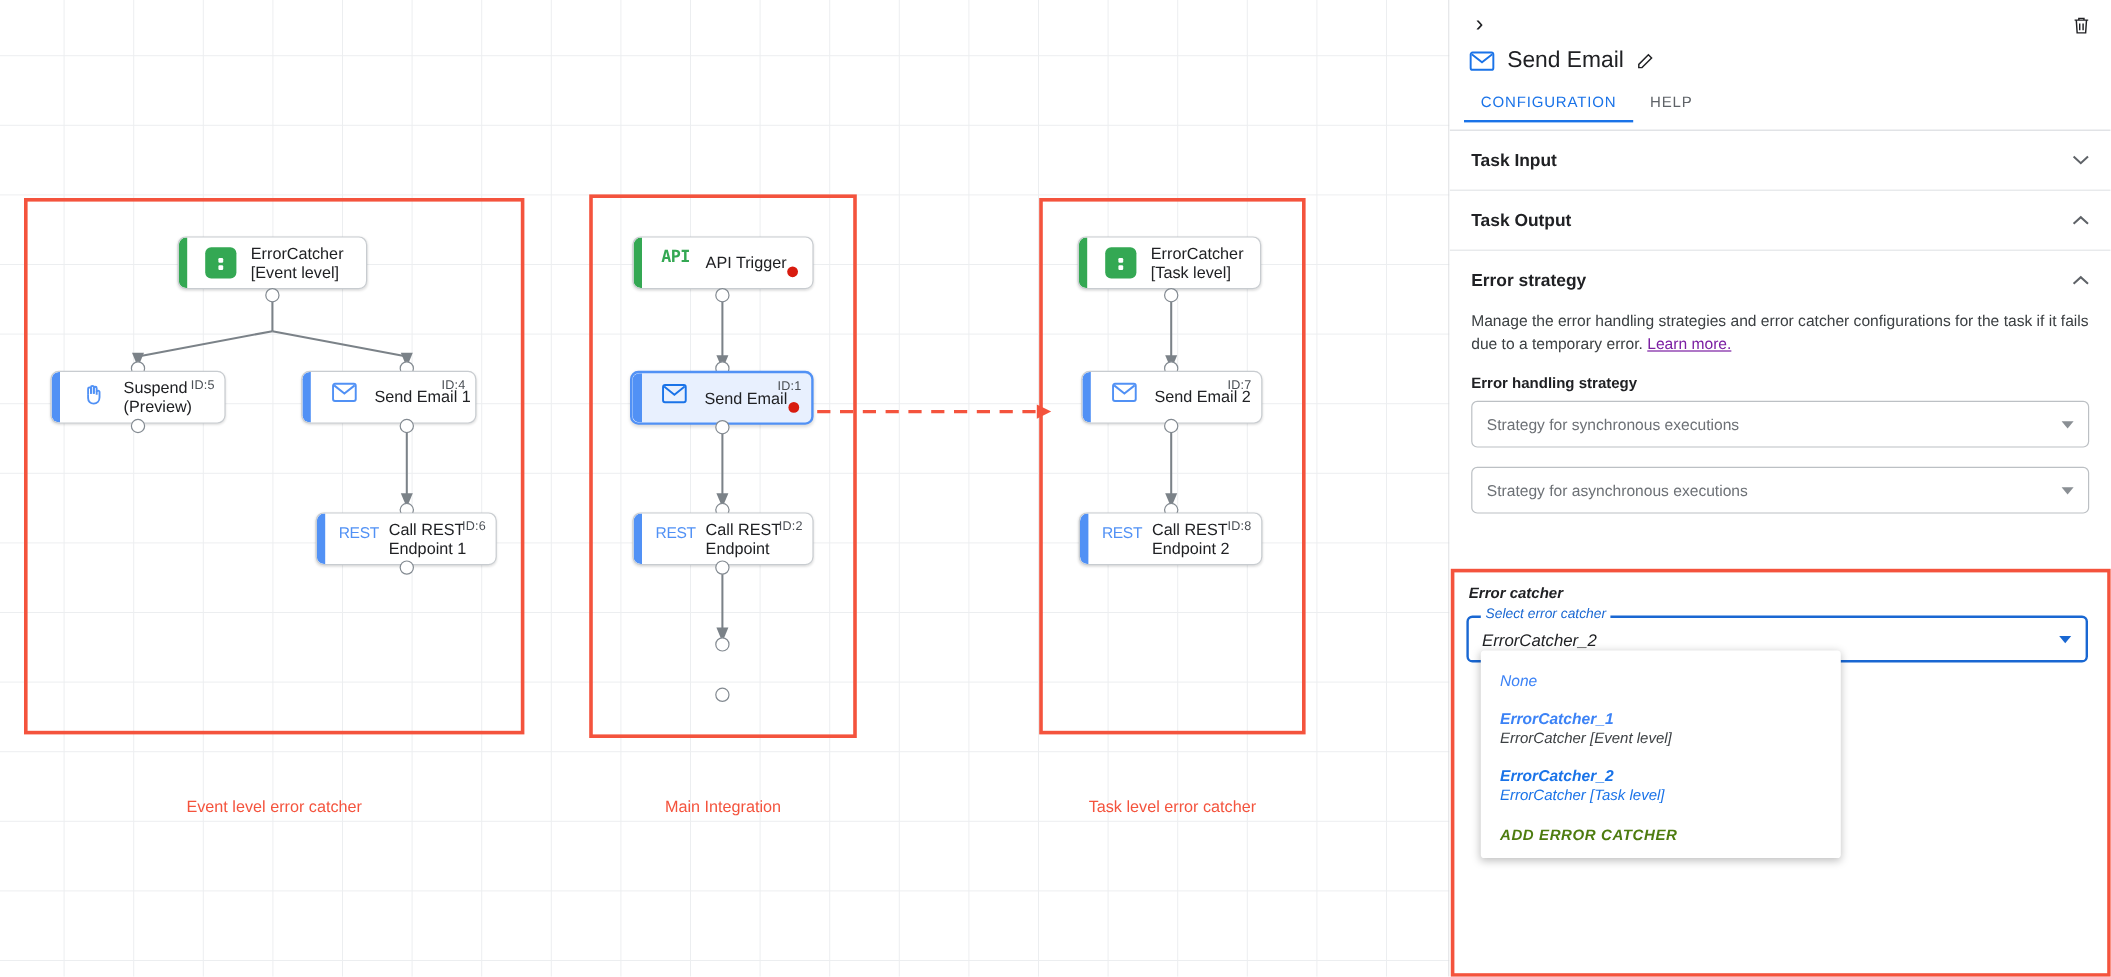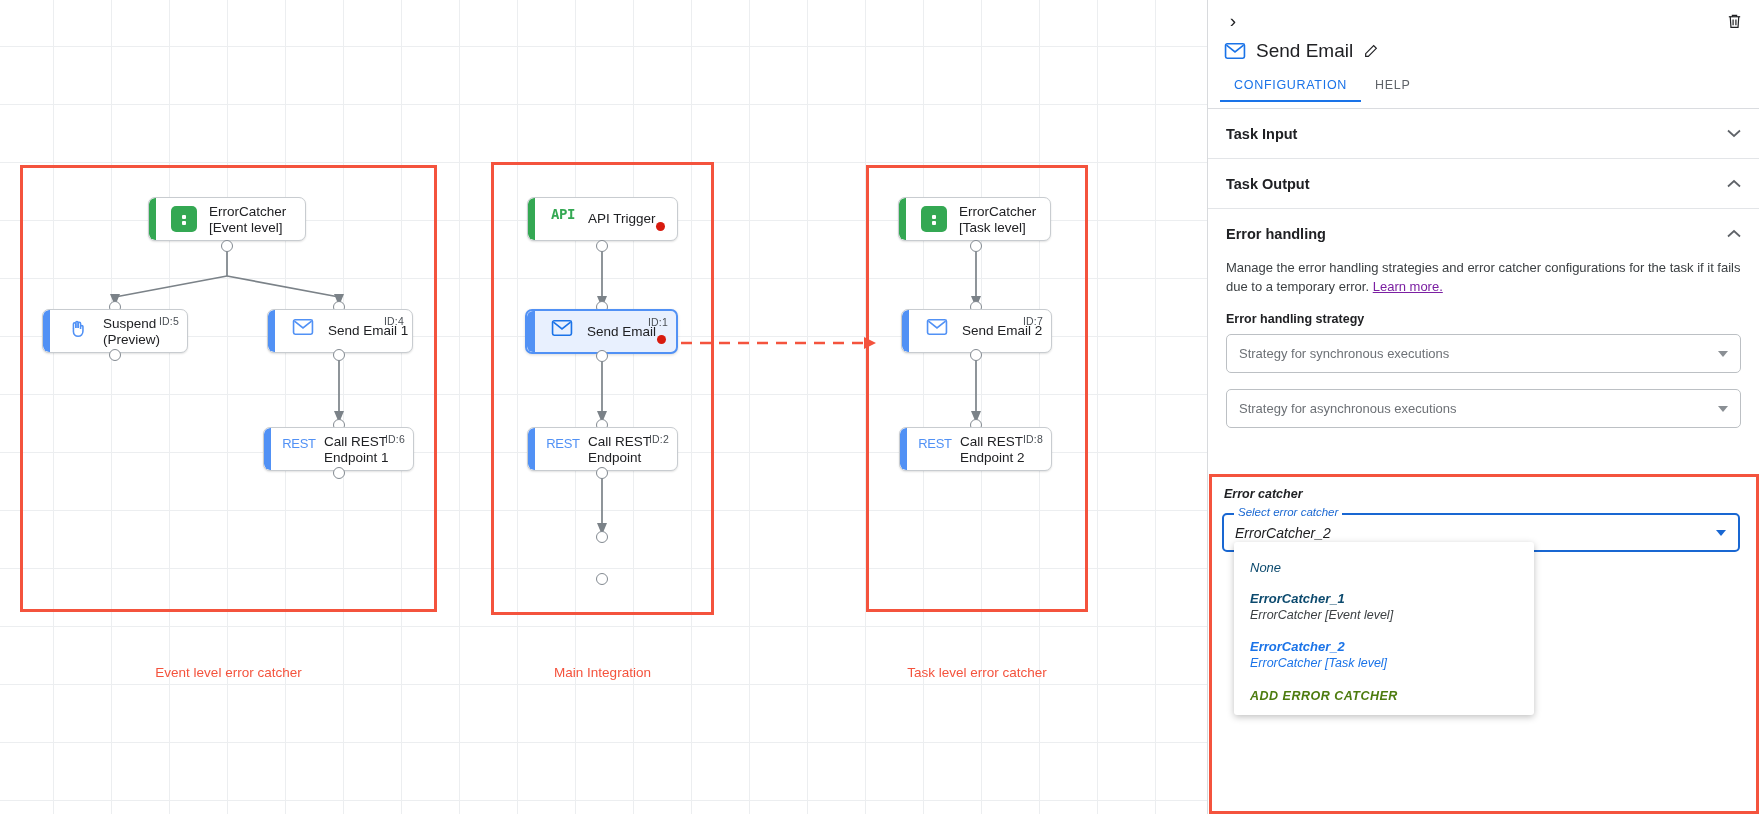--- a/index.html
+++ b/index.html
@@ -173,21 +173,21 @@
     position:absolute;right:12px;top:50%;transform:translateY(-50%);
     width:0;height:0;border-left:5px solid transparent;border-right:5px solid transparent;
     border-top:6px solid #1967d2;
   }
 
   .menu{
     position:absolute;left:22px;top:65px;width:300px;background:#fff;
     box-shadow:0 2px 7px rgba(0,0,0,.25);border-radius:3px;padding:10px 0 8px;
   }
   .menu-item{padding:7px 16px;cursor:pointer;}
-  .mi-main{font-size:13px;color:#0c4a6e;line-height:17px;}
+  .mi-main{font-size:13px;color:#3b82f6;line-height:17px;}
   .mi-main.b{font-weight:700;}
   .mi-sub{font-size:12.5px;color:#3c4043;line-height:17px;}
   .menu-item.sel .mi-main{color:#1a73e8;font-weight:700;}
   .menu-item.sel .mi-sub{color:#1a73e8;}
   .menu-action{
     padding:10px 16px 4px;font-size:12.5px;font-weight:700;letter-spacing:.5px;
     color:#4d7c0f;cursor:pointer;
   }
 </style>
 </head>
@@ -255,21 +255,21 @@
           <path d="M14.8 9.5a1.3 1.3 0 1 1 2.6 0v4.8c0 3.3-2.3 5.7-5.3 5.7-3 0-5.1-2-5.1-5.2v-3"></path>
         </svg>
       </span>
       <span class="ttl">Suspend
 (Preview)</span>
       <span class="idtag">ID:5</span>
     </div>
     <div class="socket" style="left:109px;top:349px;"></div>
 
     <div class="socket" style="left:333px;top:301px;"></div>
-    <div class="node blue" style="left:267px;top:309px;width:146px;height:44px;">
+    <div class="node blue" style="left:251px;top:309px;width:146px;height:44px;">
       <span class="stripe"></span>
       <span class="ico">
         <svg width="22" height="18" viewBox="0 0 24 20" fill="none" stroke="#5191f5" stroke-width="1.8">
           <rect x="1.5" y="2" width="21" height="16" rx="1.8"></rect>
           <path d="M2.5 3.5 L12 11 L21.5 3.5"></path>
         </svg>
       </span>
       <span class="ttl">Send Email 1</span>
       <span class="idtag">ID:4</span>
     </div>
@@ -417,21 +417,21 @@
         <span class="caret">
           <svg width="14" height="9" viewBox="0 0 14 9" fill="none" stroke="#5f6368" stroke-width="1.7">
             <path d="M1 7.5 L7 2 L13 7.5"></path>
           </svg>
         </span>
       </div>
     </div>
 
     <div class="acc" style="border-bottom:none;">
       <div class="acc-head">
-        <span class="acc-title">Error handling</span>
+        <span class="acc-title">Error strategy</span>
         <span class="caret">
           <svg width="14" height="9" viewBox="0 0 14 9" fill="none" stroke="#5f6368" stroke-width="1.7">
             <path d="M1 7.5 L7 2 L13 7.5"></path>
           </svg>
         </span>
       </div>
       <div class="acc-body">
         <div class="desc">
           <span>Manage the error handling strategies and error catcher configurations for the task if it fails due to a temporary error.</span>
           <span class="lnk">Learn more.</span>

